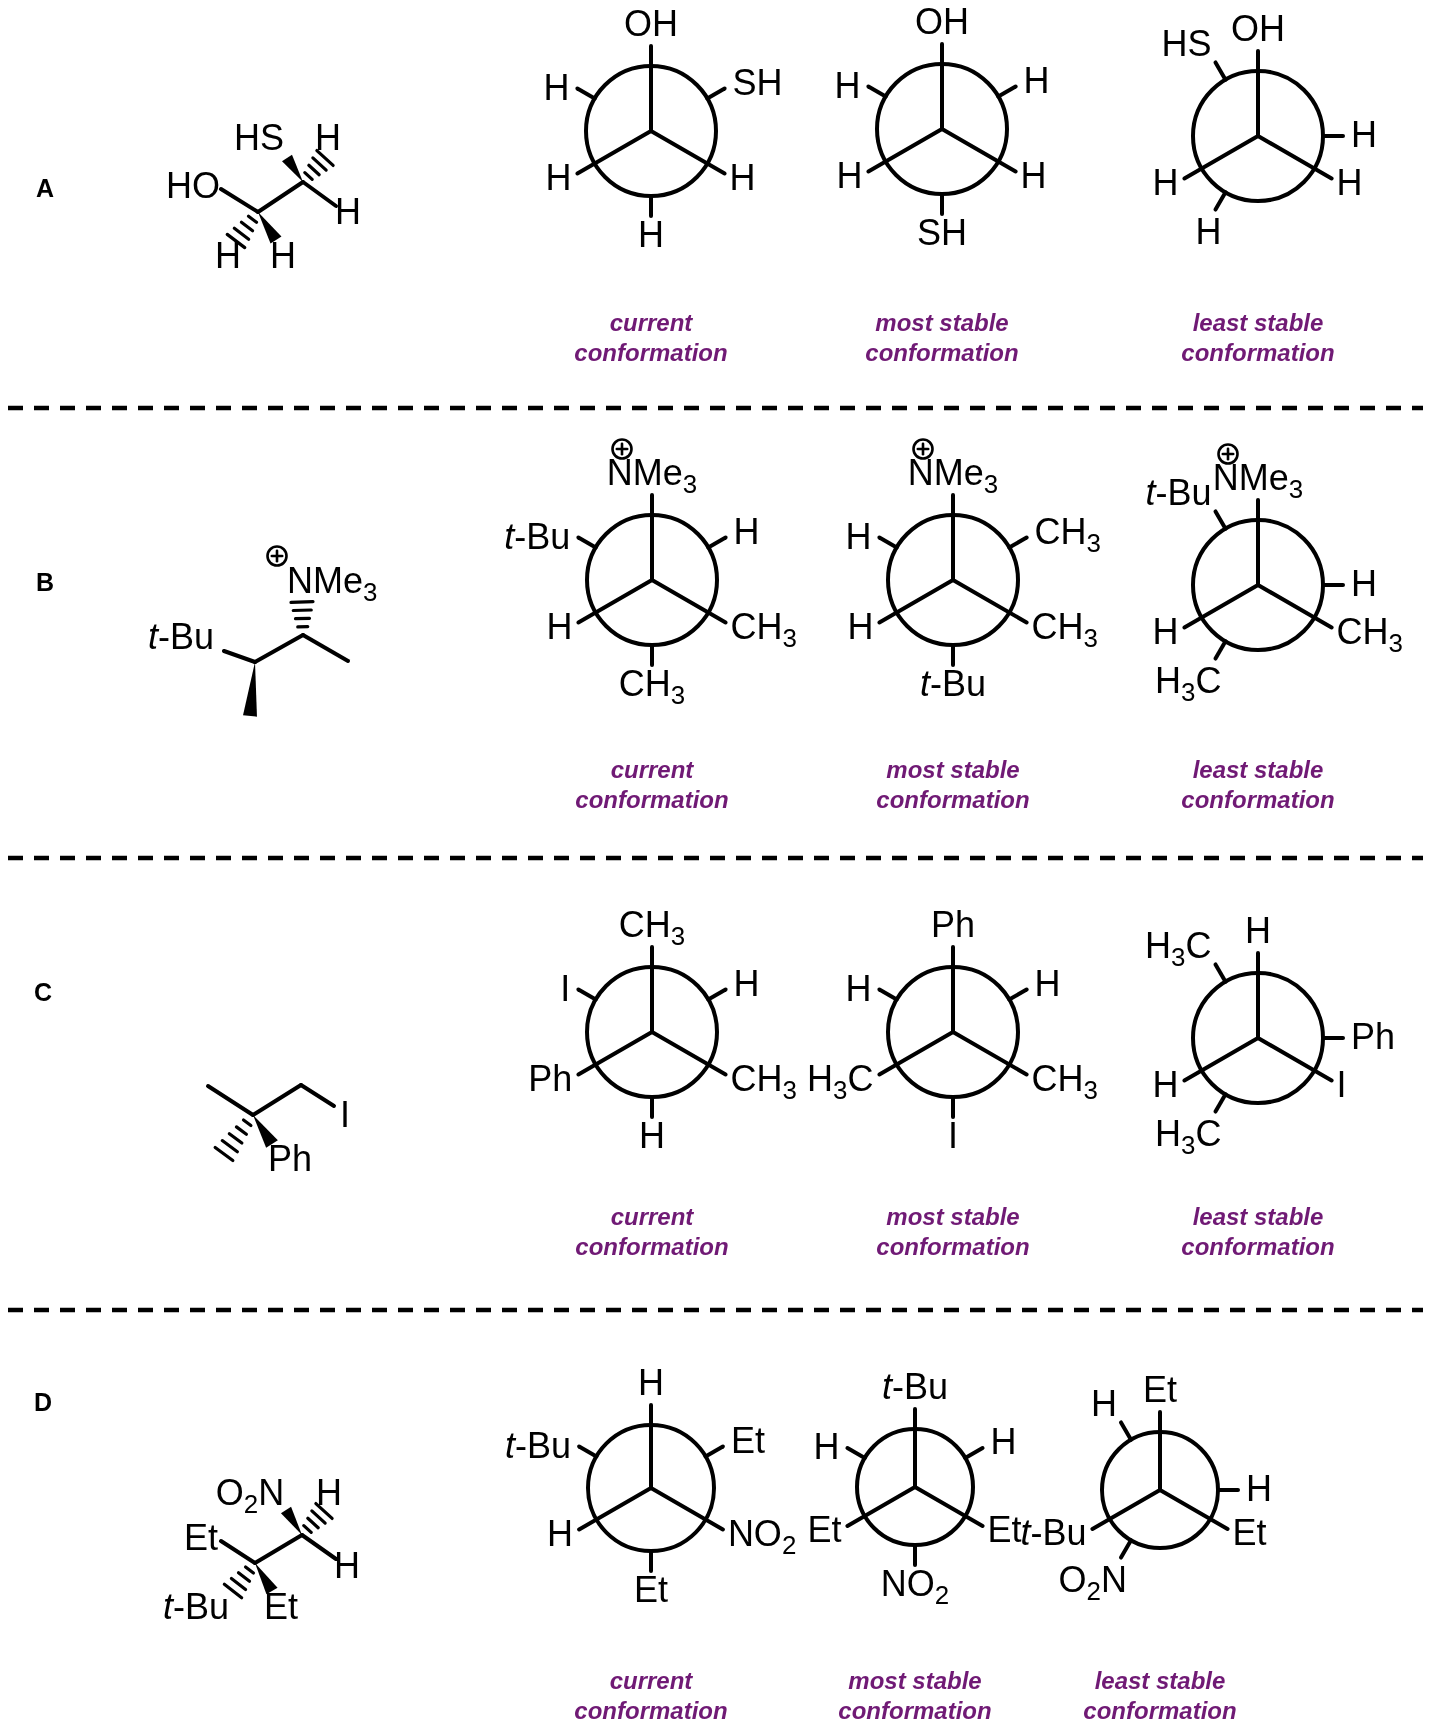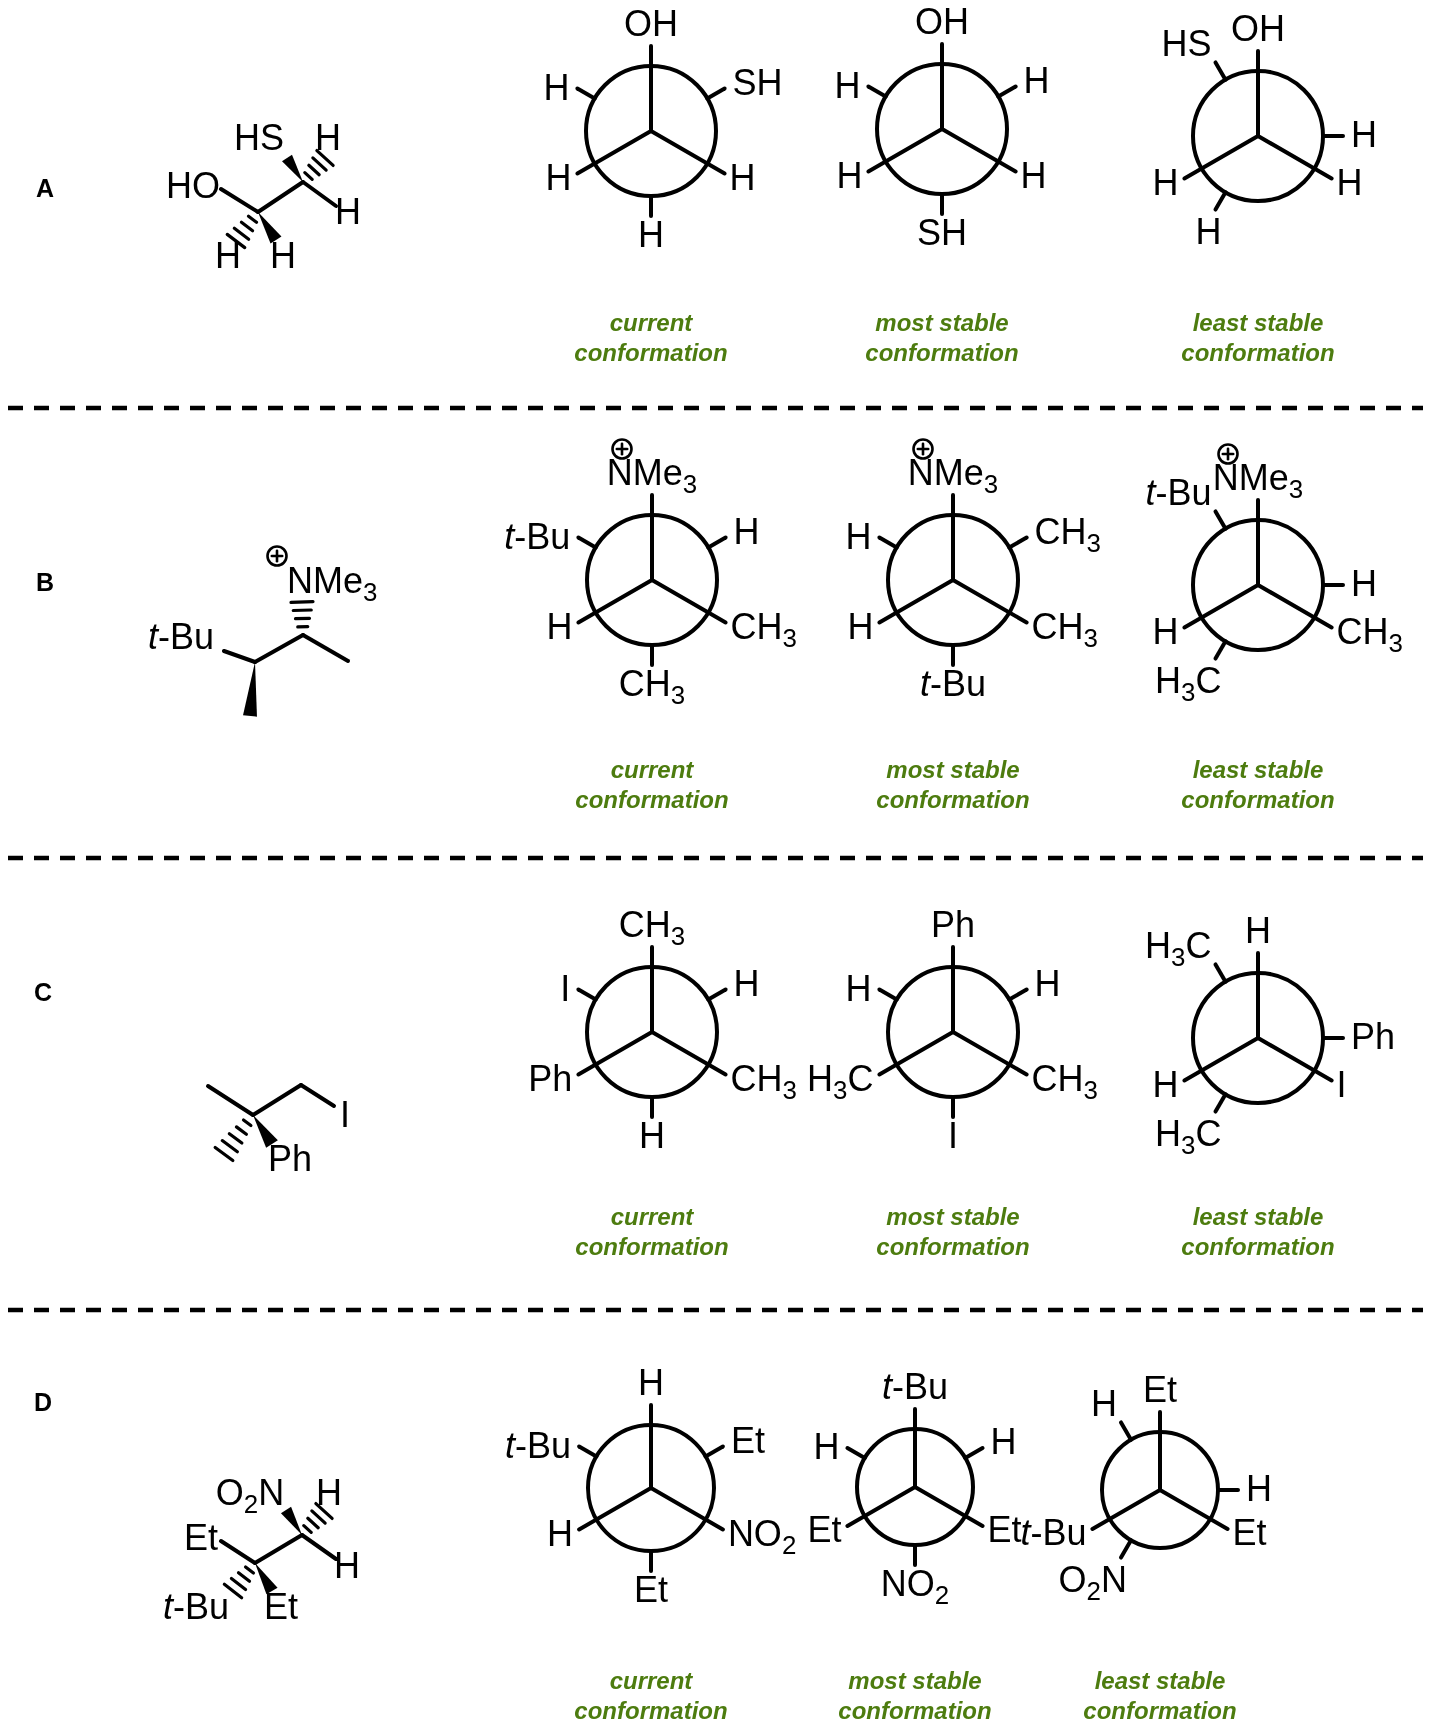--- a/index.html
+++ b/index.html
@@ -2,21 +2,21 @@
 <html><head>
 <meta charset="utf-8">
 <style>
   html,body{margin:0;padding:0;background:#ffffff;}
   .canvas{position:relative;width:1431px;height:1733px;background:#ffffff;overflow:hidden;
           font-family:"Liberation Sans", sans-serif;}
   #diagram{position:absolute;left:0;top:0;width:1431px;height:1733px;
            font-family:"Liberation Sans", sans-serif;}
   .row-letter{position:absolute;font-size:25px;font-weight:bold;color:#000;}
   .cap{position:absolute;transform:translateX(-50%);text-align:center;
-       font-size:24px;font-weight:bold;font-style:italic;color:#4d7c0f;line-height:30px;white-space:nowrap;}
+       font-size:24px;font-weight:bold;font-style:italic;color:#701a75;line-height:30px;white-space:nowrap;}
 </style>
 </head>
 <body>
 
 <div class="canvas">
   <svg id="diagram" viewBox="0 0 1431 1733">
       <line x1="8" y1="408" x2="1423" y2="408" stroke="#000000" stroke-width="4.5" stroke-dasharray="15 11"></line>
       <line x1="8" y1="858" x2="1423" y2="858" stroke="#000000" stroke-width="4.5" stroke-dasharray="15 11"></line>
       <line x1="8" y1="1310" x2="1423" y2="1310" stroke="#000000" stroke-width="4.5" stroke-dasharray="15 11"></line>
       <g>

